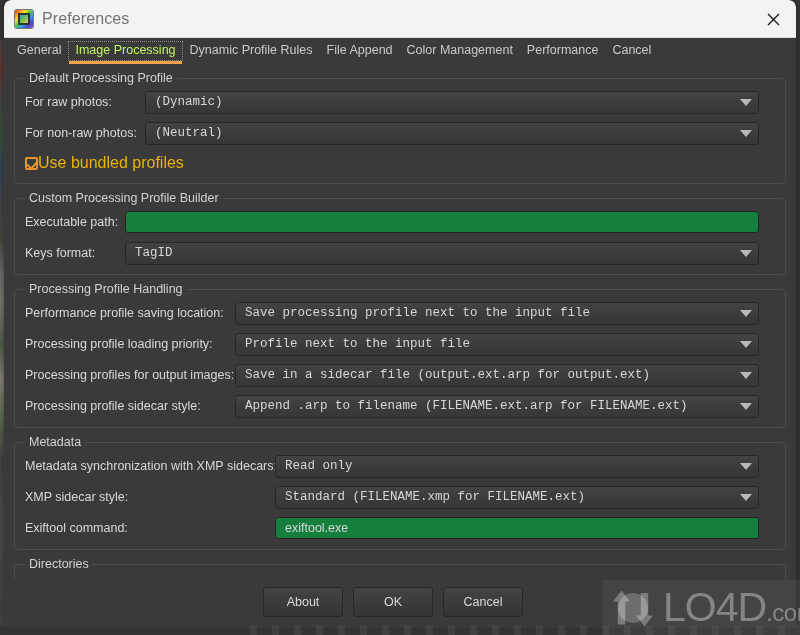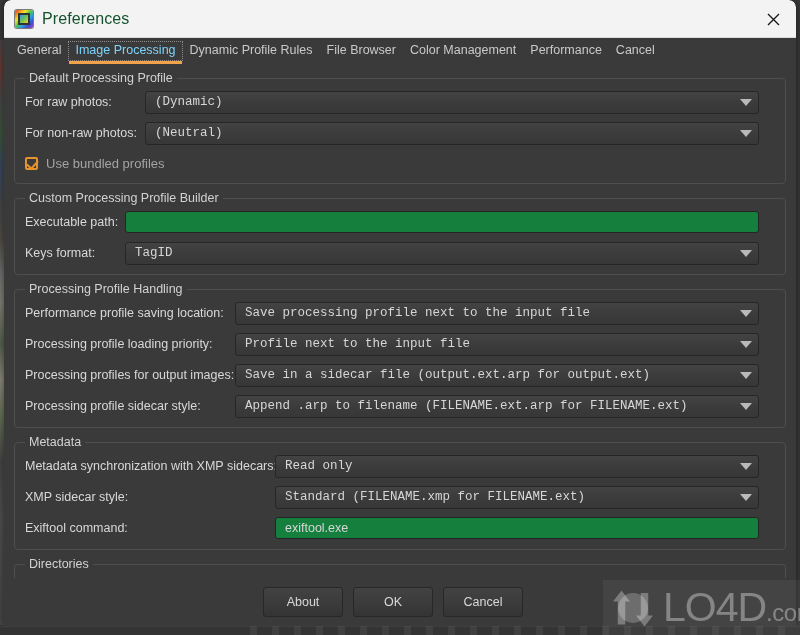--- a/index.html
+++ b/index.html
@@ -70,21 +70,21 @@
   }
   #app-icon::after {
     content: "";
     position: absolute; left: 3px; top: 3px; right: 3px; bottom: 3px;
     border: 2px solid #33332f;
     background: linear-gradient(135deg,#2f9fe0 0%,#69c25a 50%,#f2d52c 100%);
   }
   #title-text {
     margin-left: 9px;
     font-size: 16px;
-    color: #14532d;
+    color: #737373;
     letter-spacing: .1px;
   }
   #close-btn {
     position: absolute; right: 0; top: 0;
     width: 46px; height: 38px;
     display: flex; align-items: center; justify-content: center;
     color: #1b1b1b; font-size: 15px; line-height: 1;
     cursor: pointer;
   }
   #close-btn svg { display:block; }
@@ -100,21 +100,21 @@
   }
   .tab {
     color: #c9c9c9;
     padding: 2px 7px 4px 7px;
     white-space: nowrap;
     cursor: pointer;
     position: relative;
     top: -3px;
   }
   .tab.active {
-    color: #7dd3fc;
+    color: #bef264;
     border: 1px dotted #8d8d8d;
     padding: 1px 6px 3px 6px;
   }
   .tab.active::after {
     content: "";
     position: absolute; left: 0; right: 0; bottom: -4px;
     height: 3px; background: #f2a24b;
   }
 
   
@@ -226,23 +226,23 @@
   .checkbox::after {
     content: "";
     position: absolute;
     left: 2px; top: -1px;
     width: 5px; height: 9px;
     border: solid #e8922e;
     border-width: 0 2.4px 2.4px 0;
     transform: rotate(42deg);
   }
   .check-label {
-    margin-left: 8px;
-    font-size: 13px;
-    color: #a3a3a3;
+    margin-left: 0;
+    font-size: 16px;
+    color: #eab308;
   }
 
   
   #clipped-group {
     position: relative;
     border: 1px solid #4e4e4e;
     border-bottom: none;
     border-radius: 4px 4px 0 0;
     margin-top: 14px;
     height: 14px;
@@ -323,21 +323,21 @@
         <svg width="13" height="13" viewBox="0 0 13 13" aria-hidden="true">
           <path d="M1 1 L12 12 M12 1 L1 12" stroke="#1b1b1b" stroke-width="1.4" fill="none"></path>
         </svg>
       </div>
     </div>
 
     <div id="tabbar">
       <div class="tab">General</div>
       <div class="tab active">Image Processing</div>
       <div class="tab">Dynamic Profile Rules</div>
-      <div class="tab">File Browser</div>
+      <div class="tab">File Append</div>
       <div class="tab">Color Management</div>
       <div class="tab">Performance</div>
       <div class="tab">Cancel</div>
     </div>
 
     <div id="content">
 
       <div class="group">
         <div class="group-title">Default Processing Profile</div>
 

